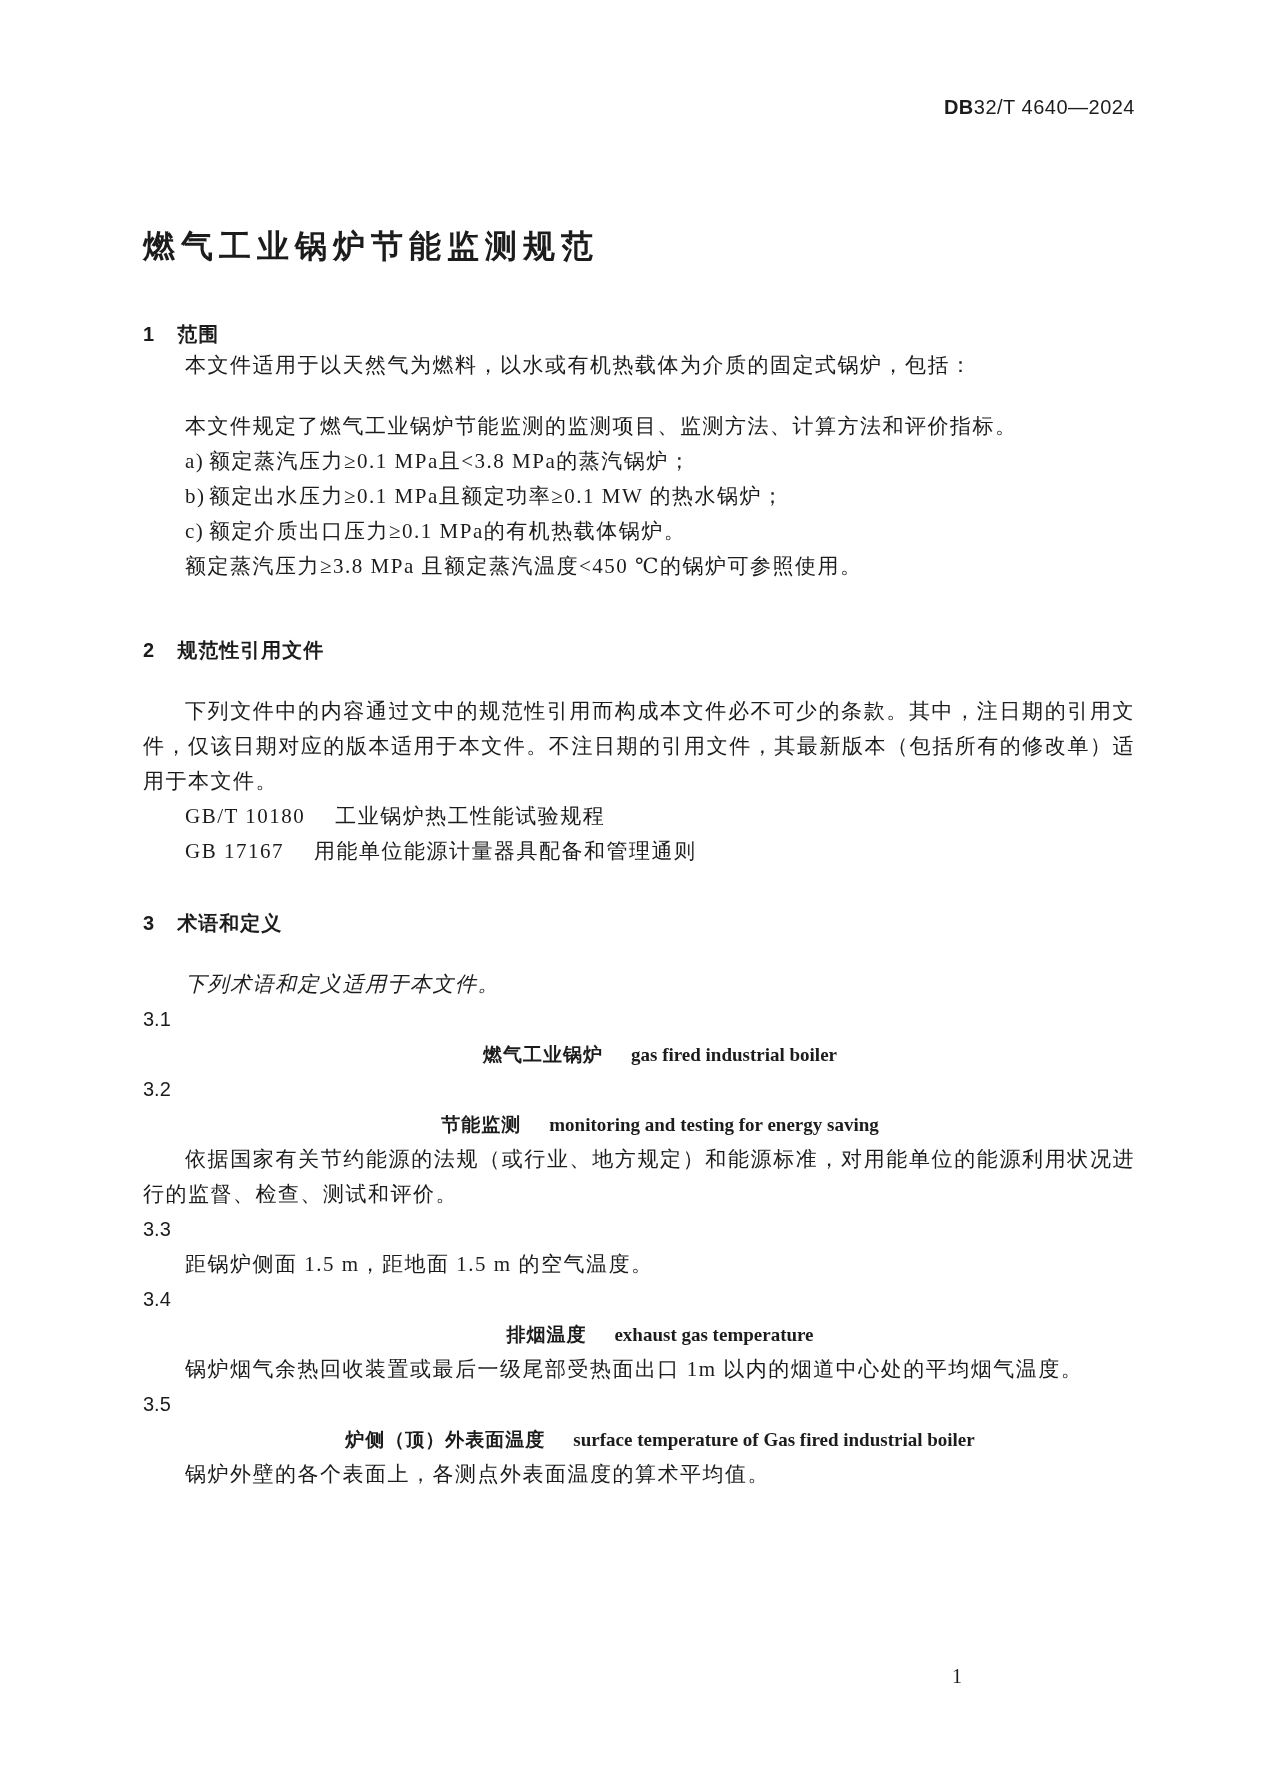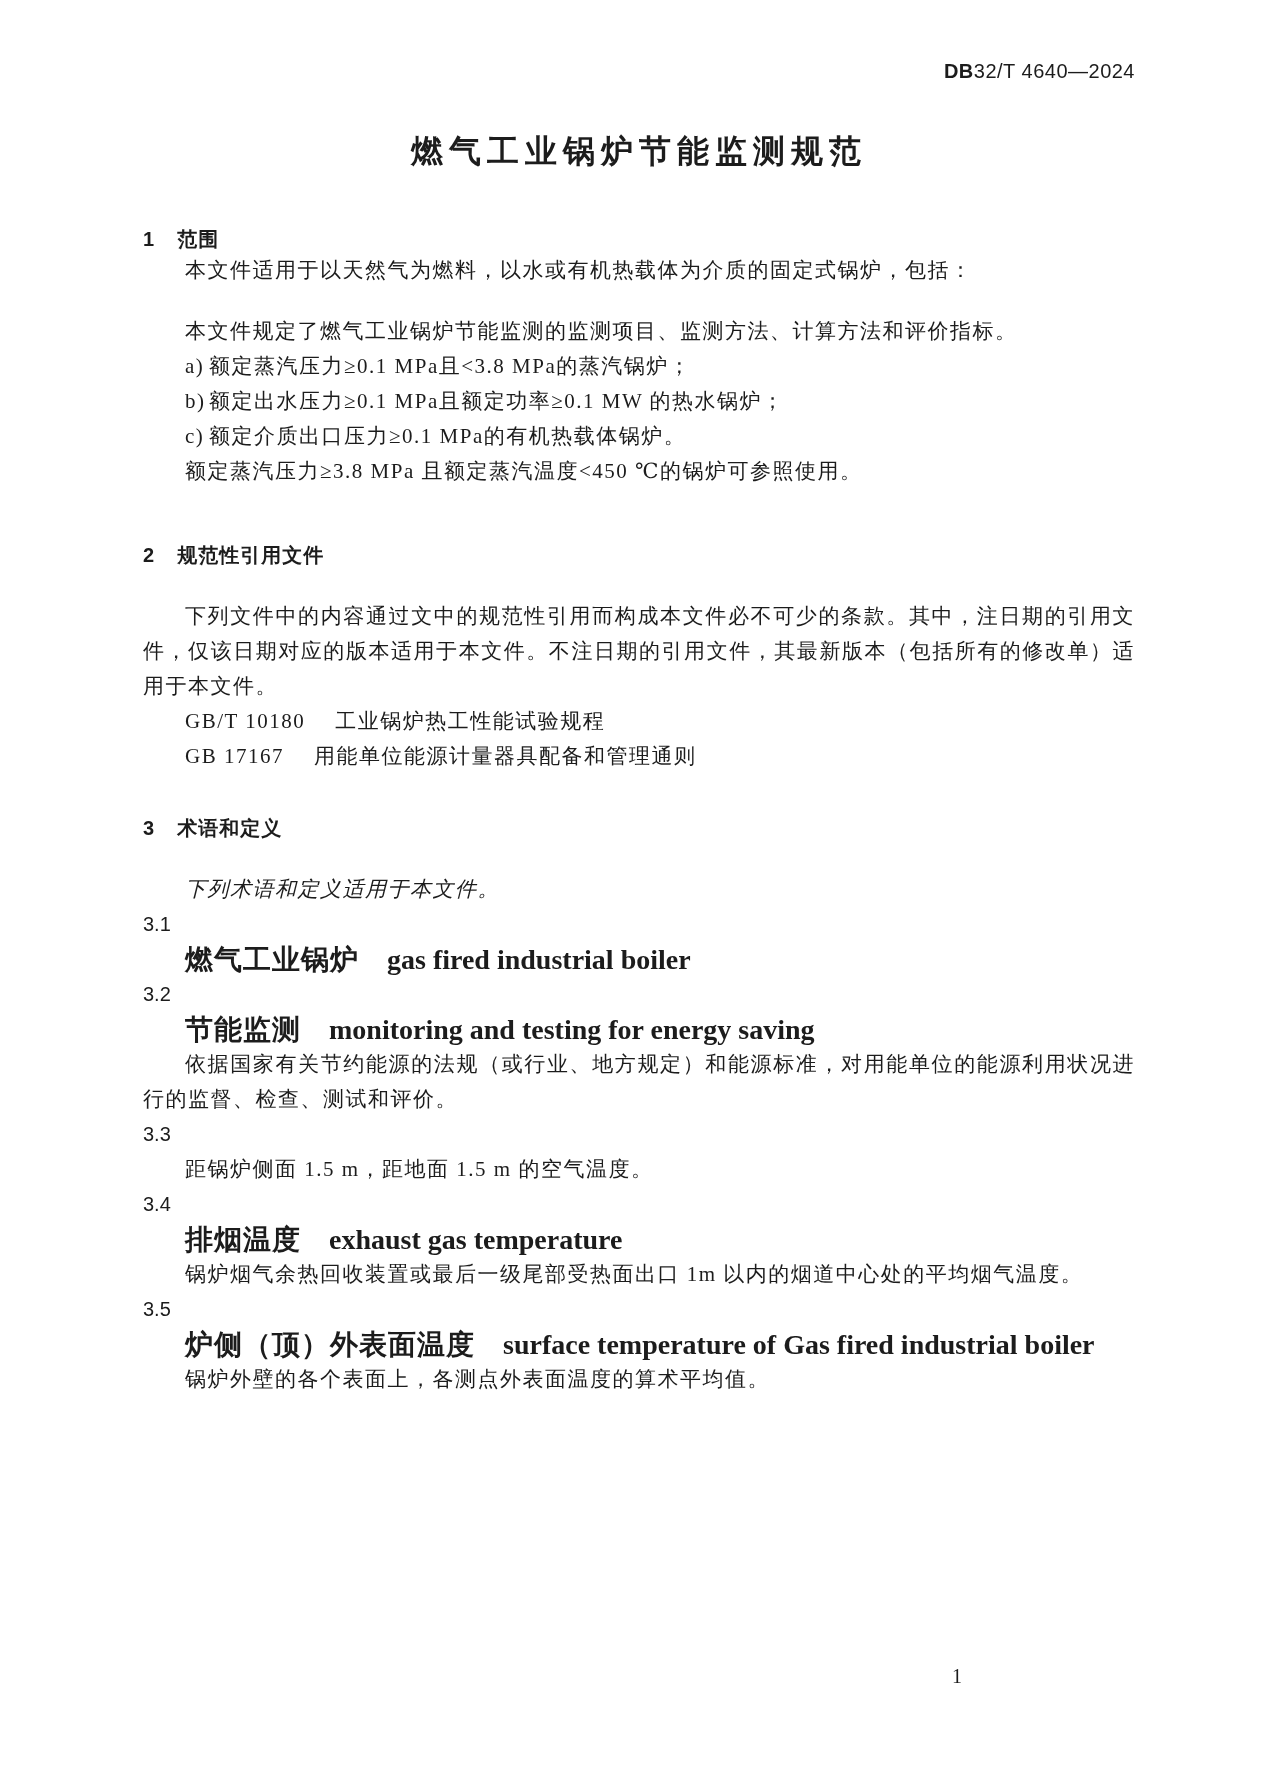--- a/index.html
+++ b/index.html
@@ -14,31 +14,30 @@
     font-family: "Liberation Serif", "DejaVu Serif", serif;
     overflow: hidden;
   }
   .content {
     position: absolute;
     left: 143px;
     top: 0;
     width: 992px;
   }
   .doc-header {
-    margin-top: 58px;
+    margin-top: 94px;
     text-align: right;
     font-family: "Liberation Sans", "DejaVu Sans", sans-serif;
     font-size: 20px;
     line-height: 26px;
     letter-spacing: 0.5px;
   }
   .doc-header .code-bold { font-weight: bold; }
   .doc-title {
-    margin-top: 45px;
-    text-align: center;
+    margin-top: 104px;
     font-family: "Liberation Sans", "DejaVu Sans", sans-serif;
     font-weight: bold;
     font-size: 32px;
     line-height: 44px;
     letter-spacing: 6px;
   }
   .sec-heading {
     display: flex;
     align-items: baseline;
     font-family: "Liberation Sans", "DejaVu Sans", sans-serif;
@@ -77,23 +76,24 @@
   }
   .ref-line .ref-code { margin-right: 30px; }
   .sec3-intro { margin-top: 30px; font-style: italic; }
   .term-num {
     font-family: "Liberation Sans", "DejaVu Sans", sans-serif;
     font-size: 20px;
     line-height: 35px;
   }
   .term-line {
     padding-left: 42px;
-    font-size: 28px;
+    font-size: 19px;
     line-height: 35px;
     font-weight: bold;
+    text-align: center;
   }
   .term-line .term-zh {
     font-family: "Liberation Sans", "DejaVu Sans", sans-serif;
     letter-spacing: 1px;
   }
   .term-line .term-en {
     margin-left: 28px;
     font-family: "Liberation Serif", "DejaVu Serif", serif;
   }
   .page-number {

